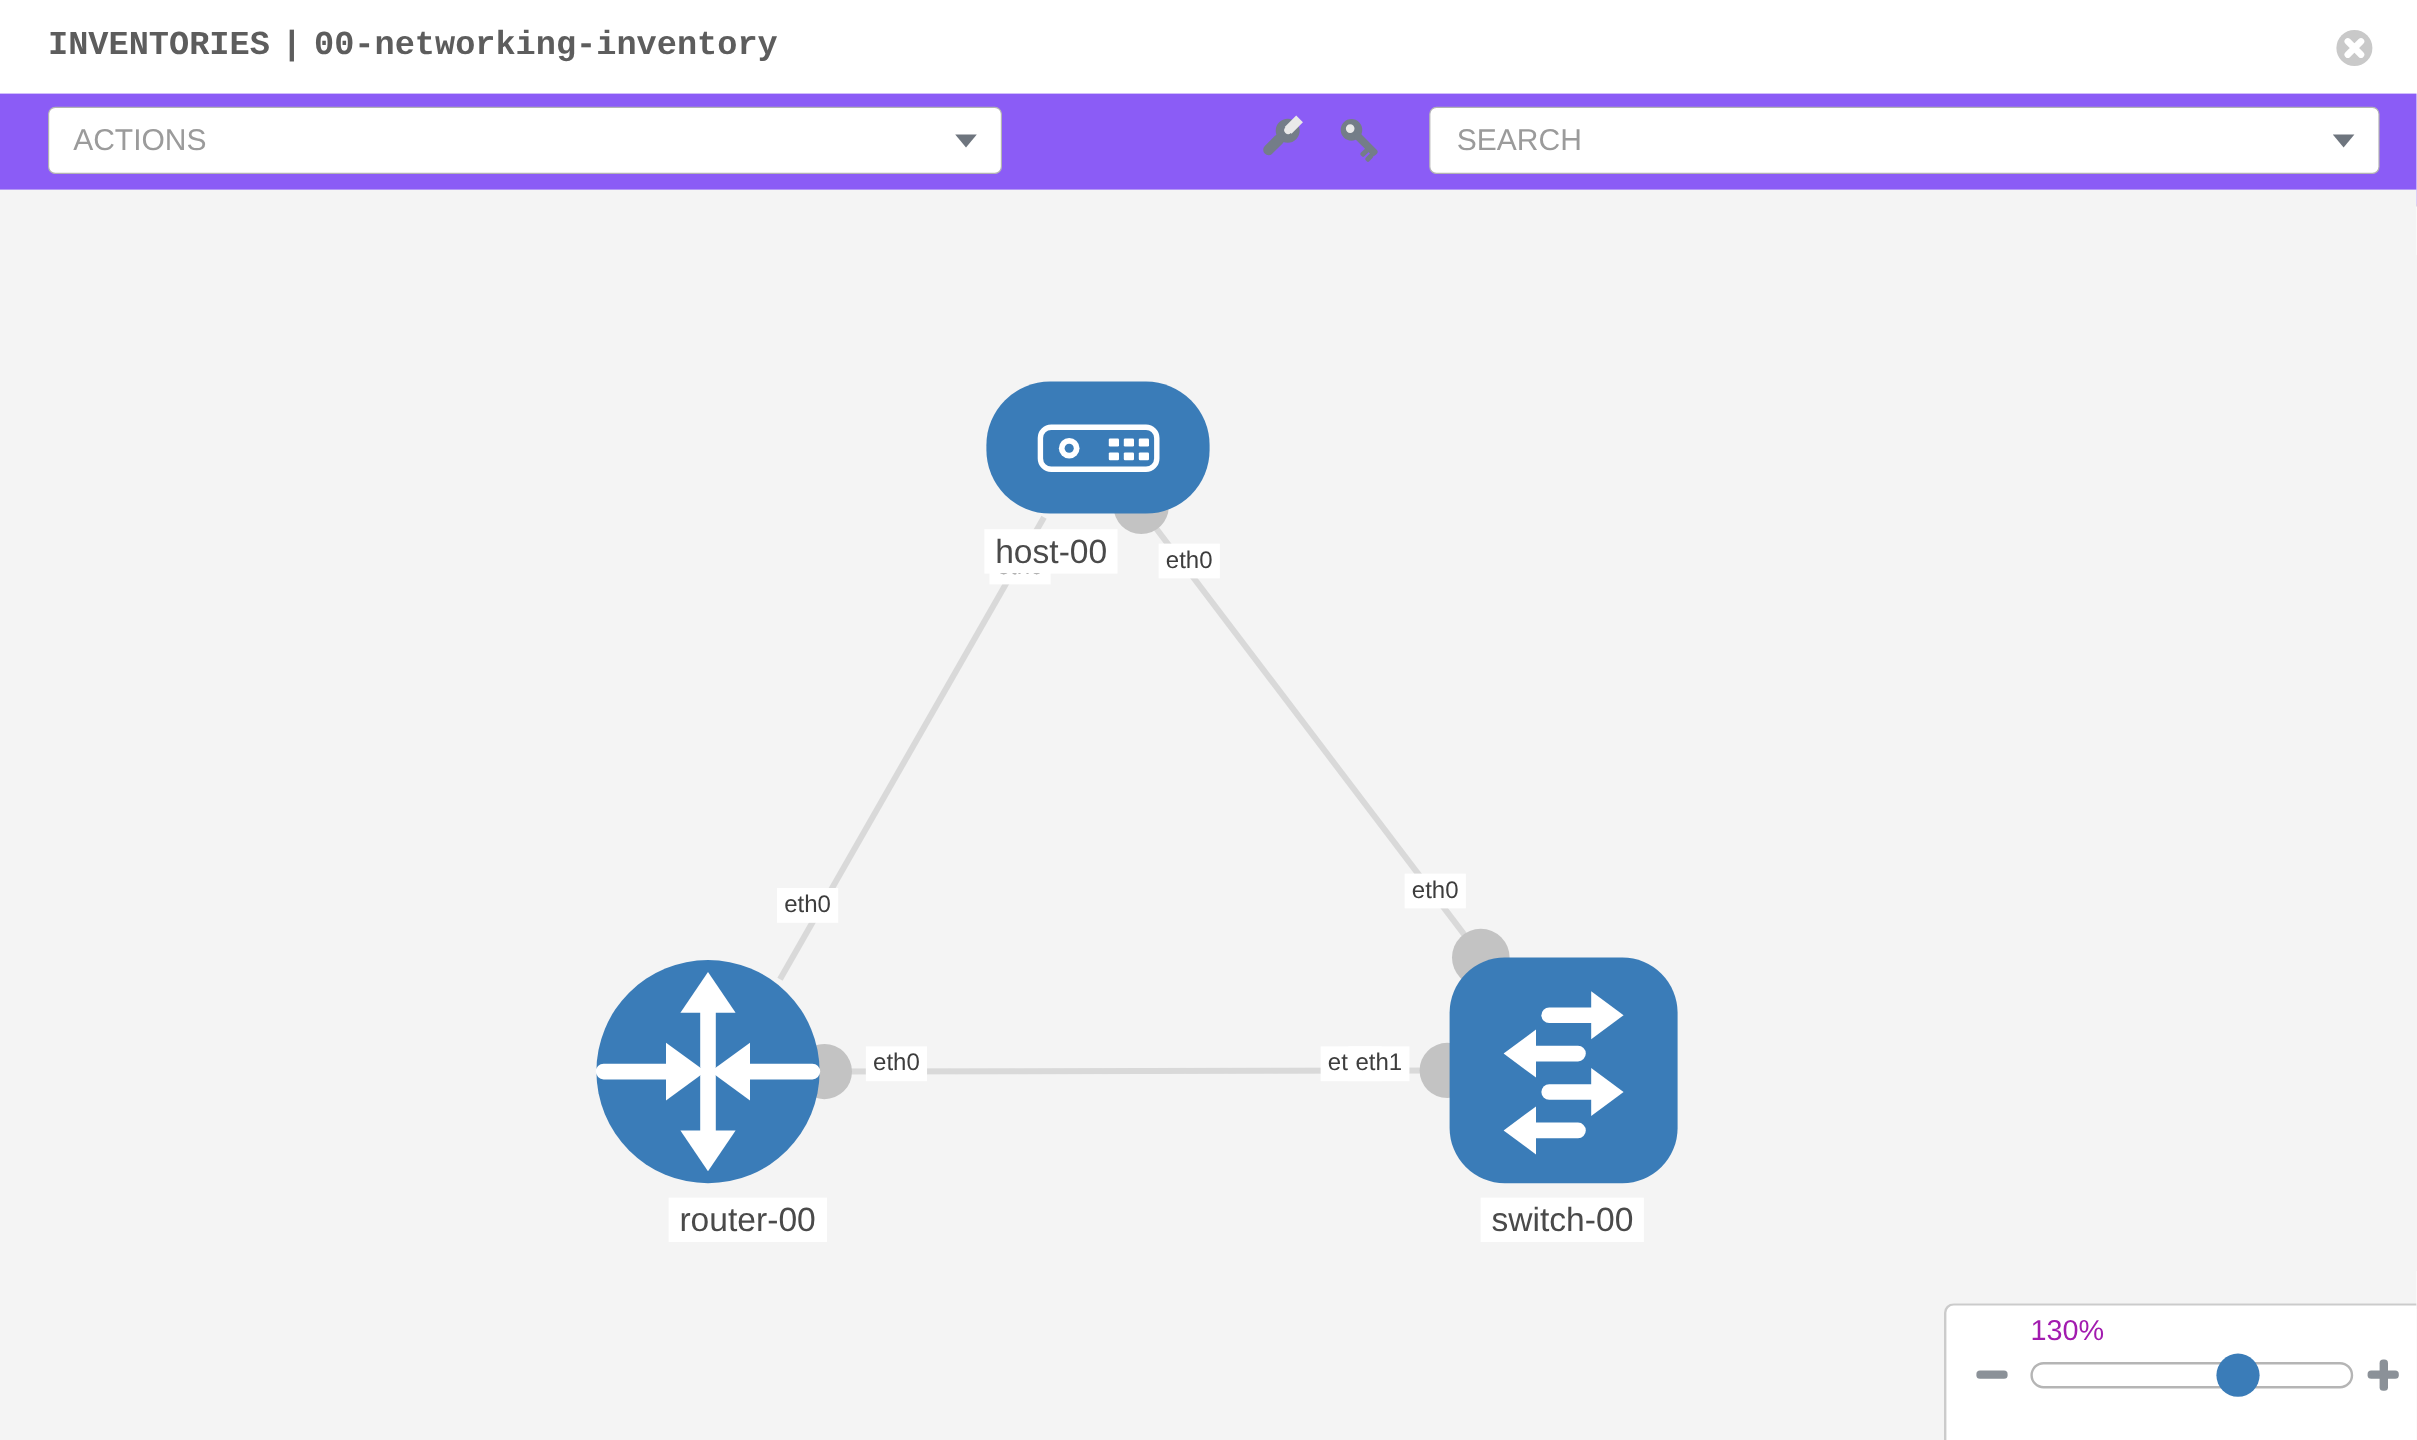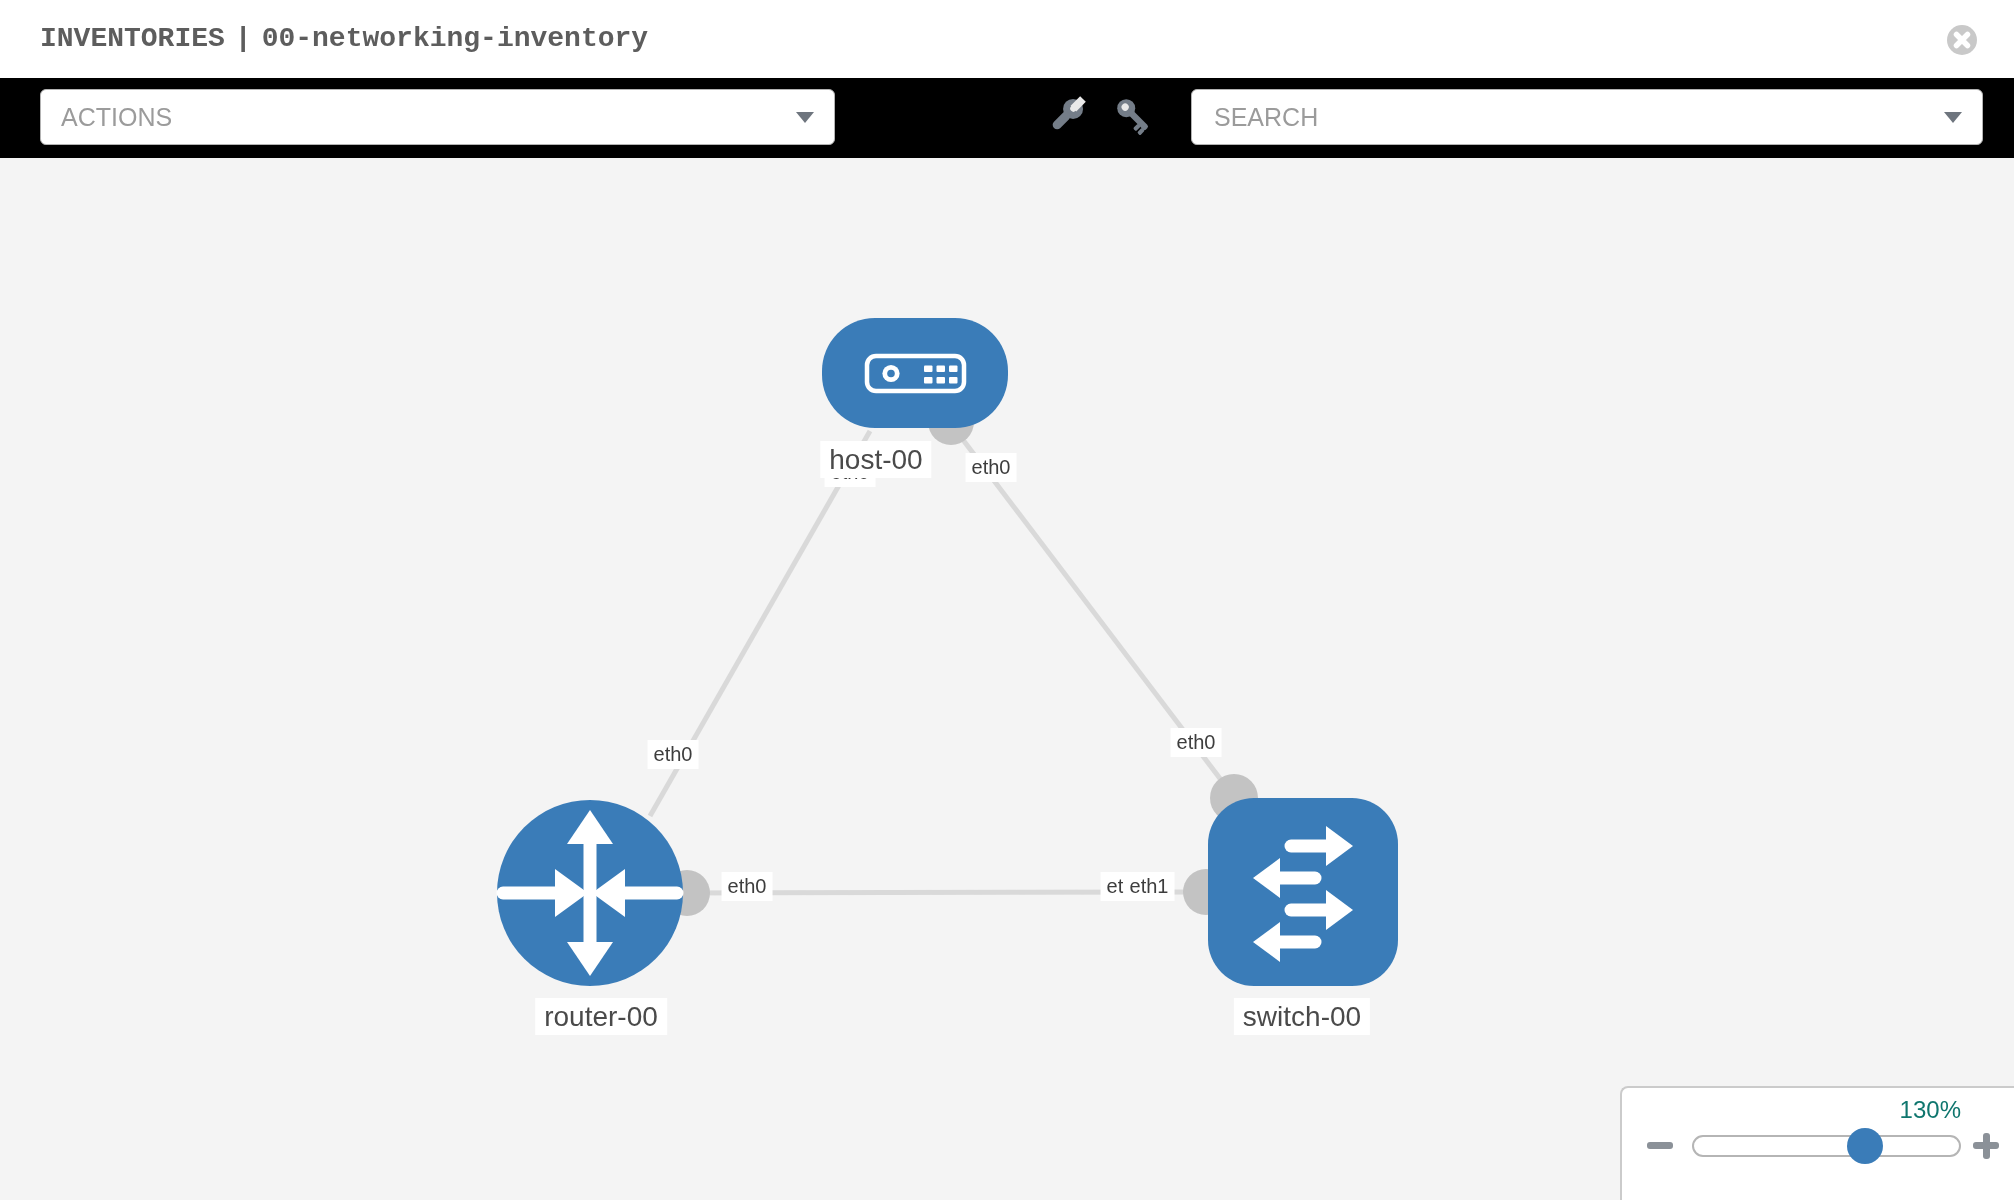--- a/index.html
+++ b/index.html
@@ -10,21 +10,21 @@
   
   .header { position:absolute; left:0; top:0; width:2014px; height:78px; background:#ffffff; }
   .page-title { position:absolute; left:40px; top:0; height:78px; line-height:78px;
                 font-size:28px; font-weight:bold; color:#5d5d5d; white-space:nowrap;font-family:Liberation Mono, monospace; }
   .page-title .sep { margin:0 10px; }
   .close-btn { position:absolute; right:34px; top:22px; width:36px; height:36px;
                padding:0; border:none; background:transparent; cursor:pointer; }
 
   
   .toolbar { position:absolute; left:0; top:78px; width:2014px; height:94px;
-             background:#000000; border-bottom:2px solid #c1c1c1; }
+             background:#8b5cf6; border-bottom:2px solid #c1c1c1; }
   .selectbox { position:absolute; top:11px; height:56px; background:#ffffff;
                border:1px solid #b3b3b3; border-radius:6px; display:flex; align-items:center;
                padding:0 20px; color:#9b9b9b; font-size:25px; cursor:pointer; }
   .selectbox .caret { width:0; height:0; margin-left:auto;
                       border-left:9px solid transparent; border-right:9px solid transparent;
                       border-top:11px solid #6e757e; }
   .selectbox.actions { left:40px; width:795px; }
   .selectbox.search  { left:1191px; width:792px; padding-right:20px; }
   .search-input { flex:1; border:none; outline:none; background:transparent;
                   font-family:"Liberation Sans", sans-serif; font-size:25px; color:#555; }
@@ -42,22 +42,22 @@
           color:#3d3d3d; white-space:nowrap; line-height:1.25; }
   .chip.iface { font-size:20px; padding:2px 6px; }
   .chip.node-label { font-size:28px; color:#4a4a4a; padding:1px 9px; }
   .chip.over { z-index:3; }
   .chip.under { z-index:2; }
 
   
   .zoom-panel { position:absolute; right:0; bottom:0; width:394px; height:114px;
                 background:#ffffff; border-top:2px solid #cbcbcb; border-left:2px solid #cbcbcb;
                 border-top-left-radius:8px; }
-  .zoom-level { position:absolute; left:70px; top:8px; width:269px; text-align:right;
-                font-size:24px; color:#0f766e; }
+  .zoom-level { position:absolute; left:70px; top:8px; width:269px; text-align:left;
+                font-size:24px; color:#a21caf; }
   .zoom-btn { position:absolute; width:36px; height:34px; top:40px; padding:0;
               border:none; background:transparent; cursor:pointer; }
   .zoom-btn.out { left:20px; }
   .zoom-btn.in  { left:346px; }
   .zbar { position:absolute; background:#8b9198; border-radius:3px; }
   .zbar.h { left:5px; top:14px; width:26px; height:7px; }
   .zbar.v { left:14.5px; top:4.5px; width:7px; height:26px; }
   .zoom-track { position:absolute; left:70px; top:47px; width:269px; height:22px;
                 background:#ffffff; border:2px solid #b5b5b5; border-radius:11px; cursor:pointer; }
   .zoom-thumb { position:absolute; left:225px; top:40px; width:36px; height:36px;
@@ -181,21 +181,21 @@
     <div class="chip iface" style="left:991px; top:295px;">eth0</div>
     <div class="chip node-label" style="left:876px; top:283px;">host-00</div>
 
     <div class="chip iface" style="left:673px; top:582px;">eth0</div>
     <div class="chip iface" style="left:1196px; top:570px;">eth0</div>
 
     <div class="chip iface" style="left:747px; top:714px;">eth0</div>
     <div class="chip iface under" style="left:1126px; top:714px;">eth0</div>
     <div class="chip iface over" style="left:1149px; top:714px;">eth1</div>
 
-    <div class="chip node-label" style="left:601px; top:840px;text-align:center;">router-00</div>
+    <div class="chip node-label" style="left:623px; top:840px;text-align:center;">router-00</div>
     <div class="chip node-label" style="left:1302px; top:840px;">switch-00</div>
 
     <div class="zoom-panel">
       <div class="zoom-level">130%</div>
       <button class="zoom-btn out" aria-label="minus">
         <span class="zbar h"></span>
       </button>
       <div class="zoom-track"></div>
       <div class="zoom-thumb"></div>
       <button class="zoom-btn in" aria-label="plus">

